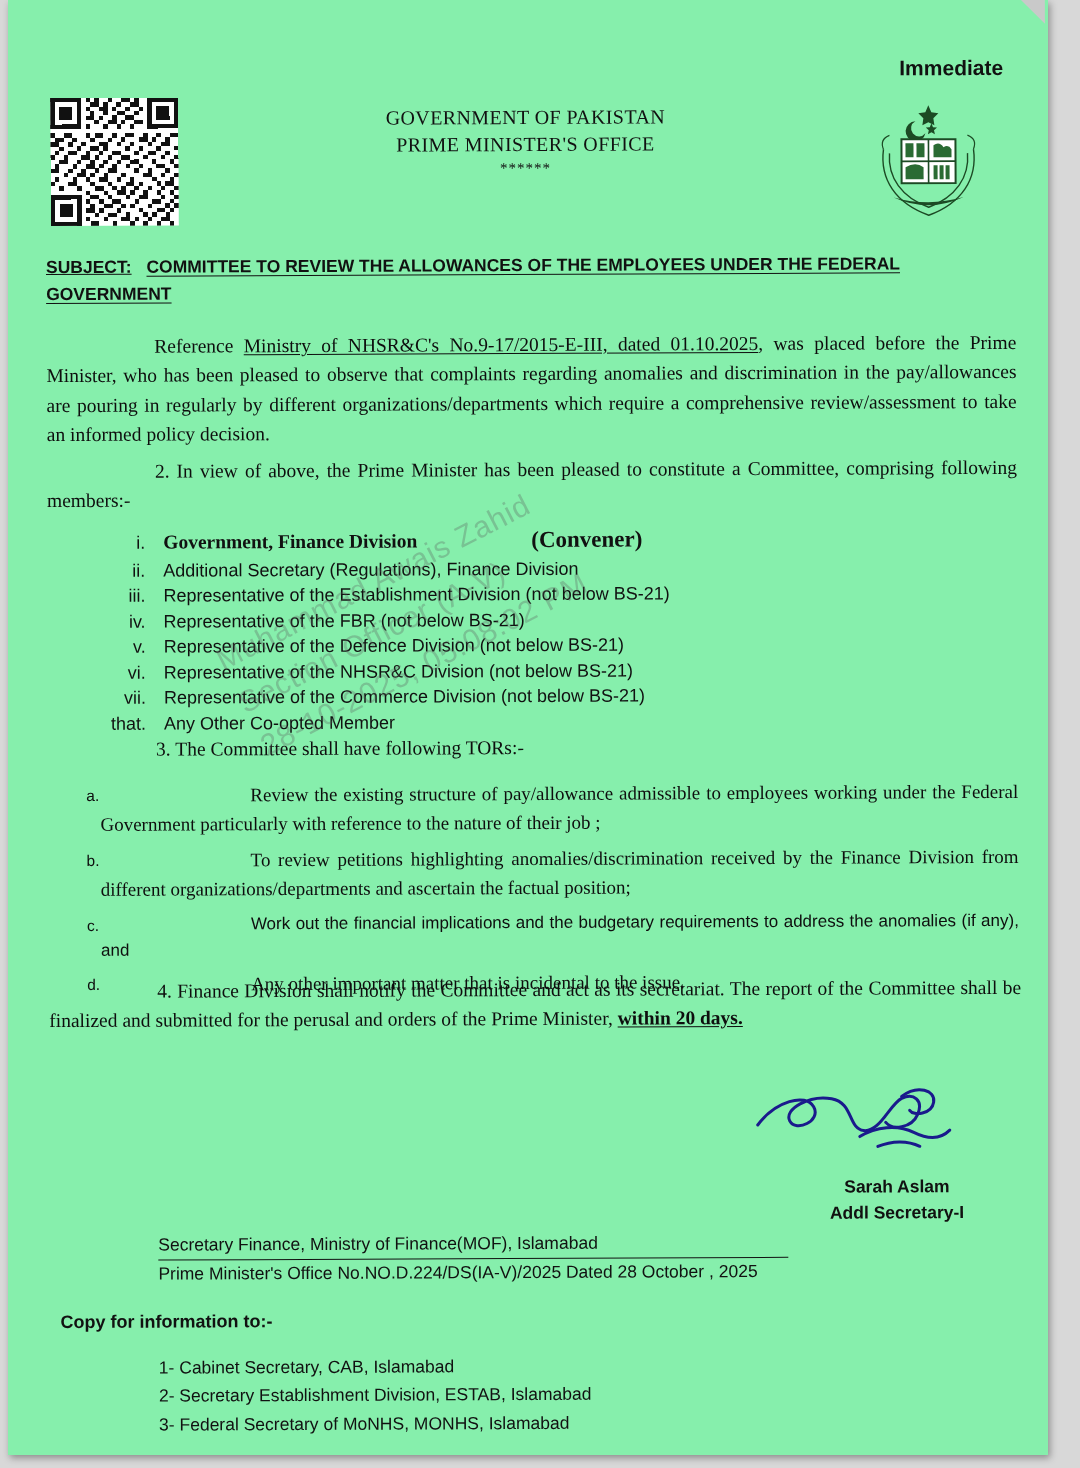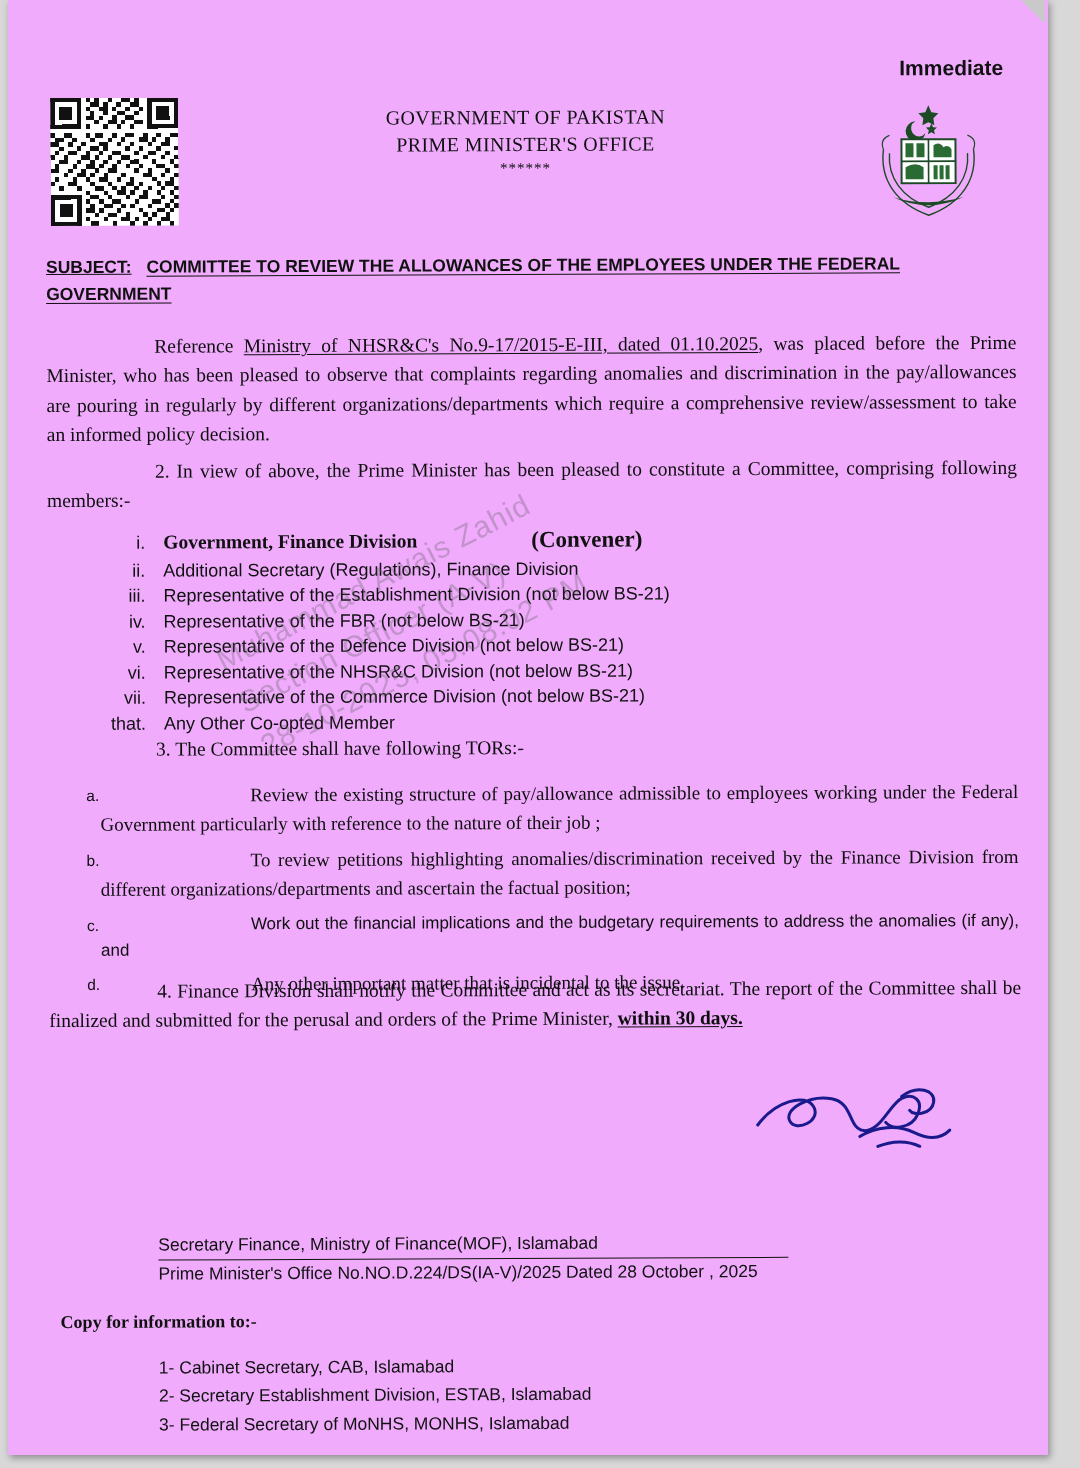--- a/index.html
+++ b/index.html
@@ -11,21 +11,21 @@
     width: 1080px;
     height: 1468px;
     overflow: hidden;
     font-family: "Liberation Serif", serif;
   }
   .page {
     position: relative;
     width: 1040px;
     height: 1455px;
     margin: 0 0 0 8px;
-    background: #f0abfc;
+    background: #86efac;
     box-shadow: 2px 3px 7px rgba(0,0,0,0.35);
     overflow: hidden;
   }
   
   .skew {
     position: absolute;
     inset: 0;
     transform: rotate(-0.25deg);
     transform-origin: 50% 50%;
   }
@@ -225,21 +225,21 @@
     display:inline-block;
     border-bottom: 1.4px solid #111;
     padding-bottom: 1px;
     padding-right: 190px;
   }
 
   .copyhead {
     position: absolute;
     left: 50px;
     top: 1310px;
-    font-family: Liberation Serif, serif;
+    font-family: Liberation Sans, sans-serif;
     font-weight: bold;
     font-size: 18px;
     color: #111;
   }
   .copylist {
     position: absolute;
     left: 148px;
     top: 1352px;
     font-family: "Liberation Sans", sans-serif;
     font-size: 17.5px;
@@ -597,34 +597,38 @@
       <span class="lab">c.</span>
       <span class="txt"><span class="lead"></span><span>Work out the financial implications and the budgetary requirements to address the anomalies (if any), and</span></span>
     </div>
     <div class="tor">
       <span class="lab">d.</span>
       <span class="txt"><span class="lead"></span><span>Any other important matter that is incidental to the issue.</span></span>
     </div>
   </div>
 
   <div class="p4">
-    <span class="indent"></span><span>4. Finance Division shall notify the Committee and act as its secretariat. The report of the Committee shall be finalized and submitted for the perusal and orders of the Prime Minister, </span><span class="bold-u">within 30 days.</span>
+    <span class="indent"></span><span>4. Finance Division shall notify the Committee and act as its secretariat. The report of the Committee shall be finalized and submitted for the perusal and orders of the Prime Minister, </span><span class="bold-u">within 20 days.</span>
   </div>
 
   <div class="signature">
     <svg width="220" height="90" viewBox="0 0 220 90">
       <g fill="none" stroke="#1a1a8c" stroke-width="3" stroke-linecap="round">
         <path d="M6 48 C24 24 54 16 62 30 C70 44 44 56 38 44 C32 32 58 18 80 22 C102 26 96 52 112 54 C128 56 138 28 150 22 C162 16 172 24 166 38 C160 52 140 54 134 46"></path>
         <path d="M150 20 C166 8 184 14 182 26 C180 38 162 40 158 34"></path>
         <path d="M108 60 C124 50 146 48 162 56 C178 64 190 62 198 54"></path>
         <path d="M126 70 C140 64 156 64 168 70"></path>
       </g>
     </svg>
   </div>
 
+  <div class="signer">
+    <div>Sarah Aslam</div>
+    <div>Addl Secretary-I</div>
+  </div>
 
   <div class="addressee">
     <div><span class="ul">Secretary Finance, Ministry of Finance(MOF), Islamabad</span></div>
     <div>Prime Minister's Office No.NO.D.224/DS(IA-V)/2025 Dated 28 October , 2025</div>
   </div>
 
   <div class="copyhead">Copy for information to:-</div>
   <div class="copylist">
     <div>1- Cabinet Secretary, CAB, Islamabad</div>
     <div>2- Secretary Establishment Division, ESTAB, Islamabad</div>

